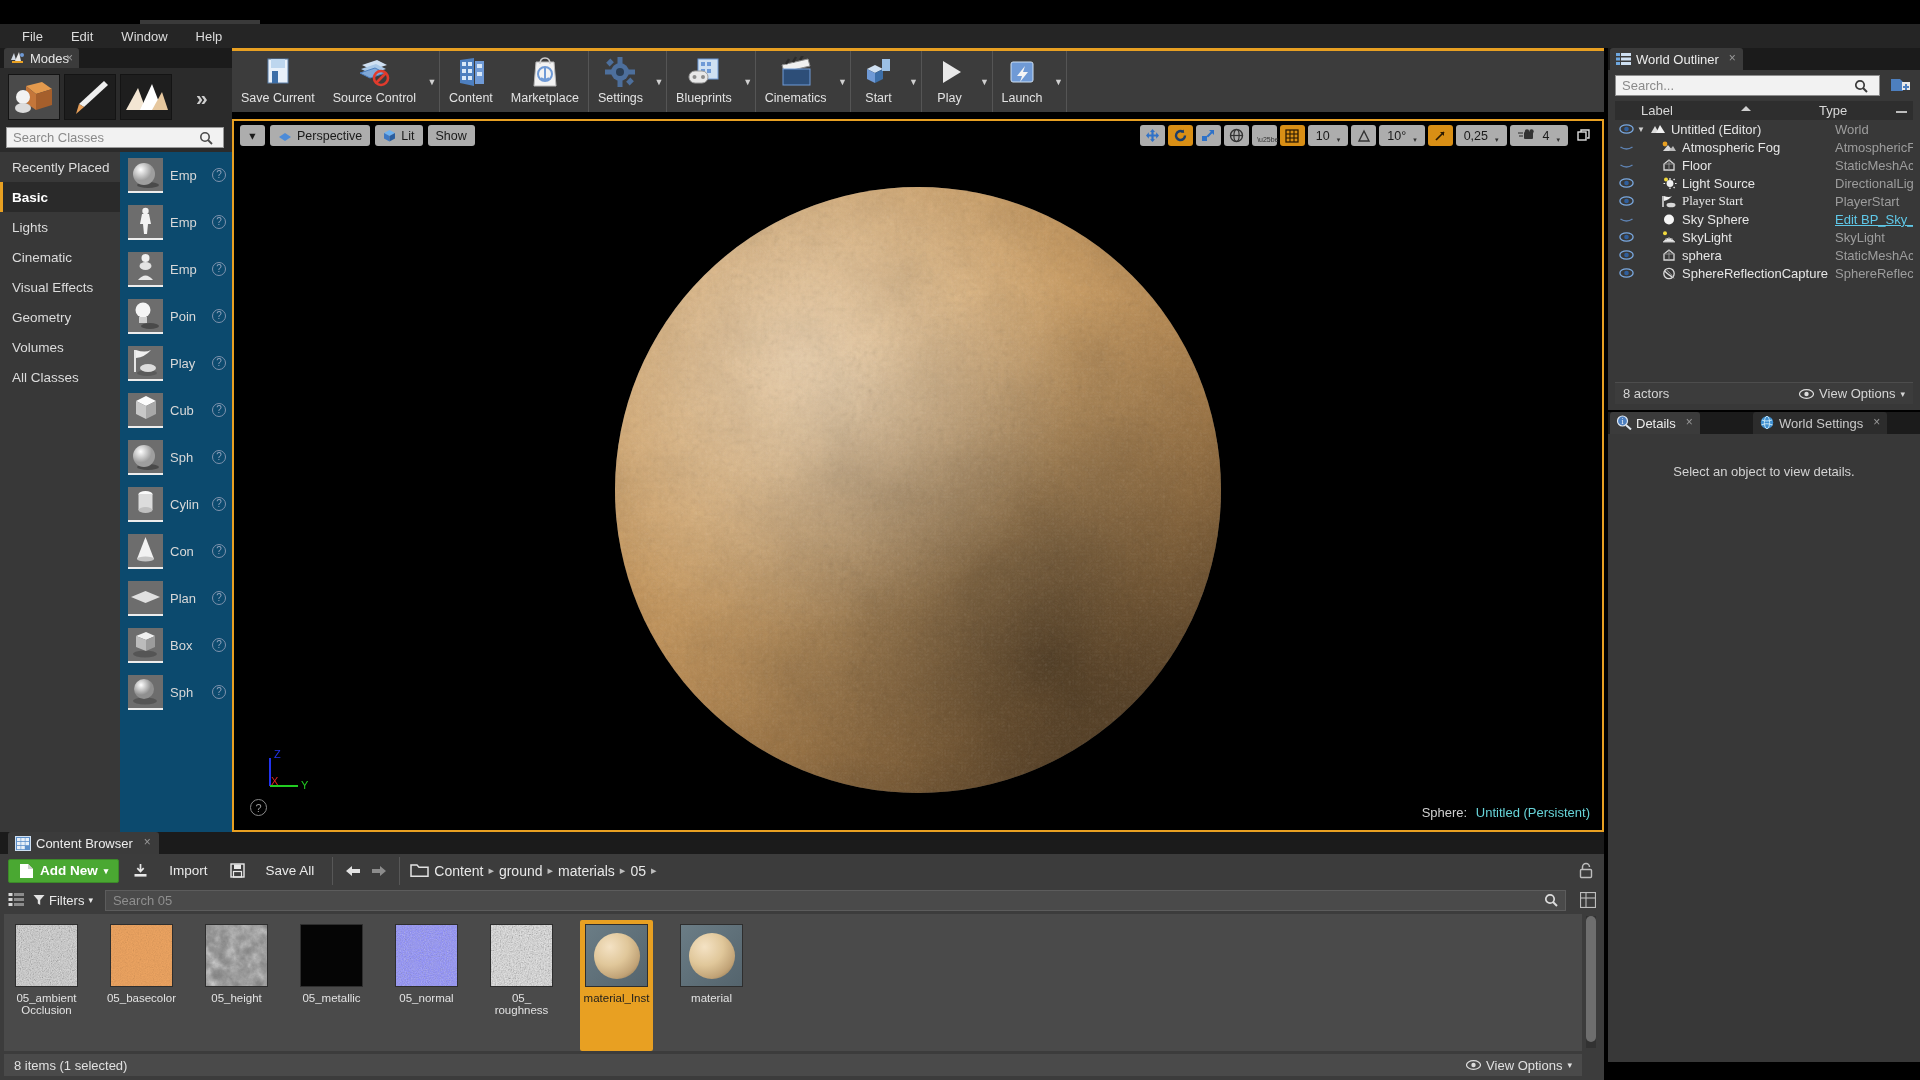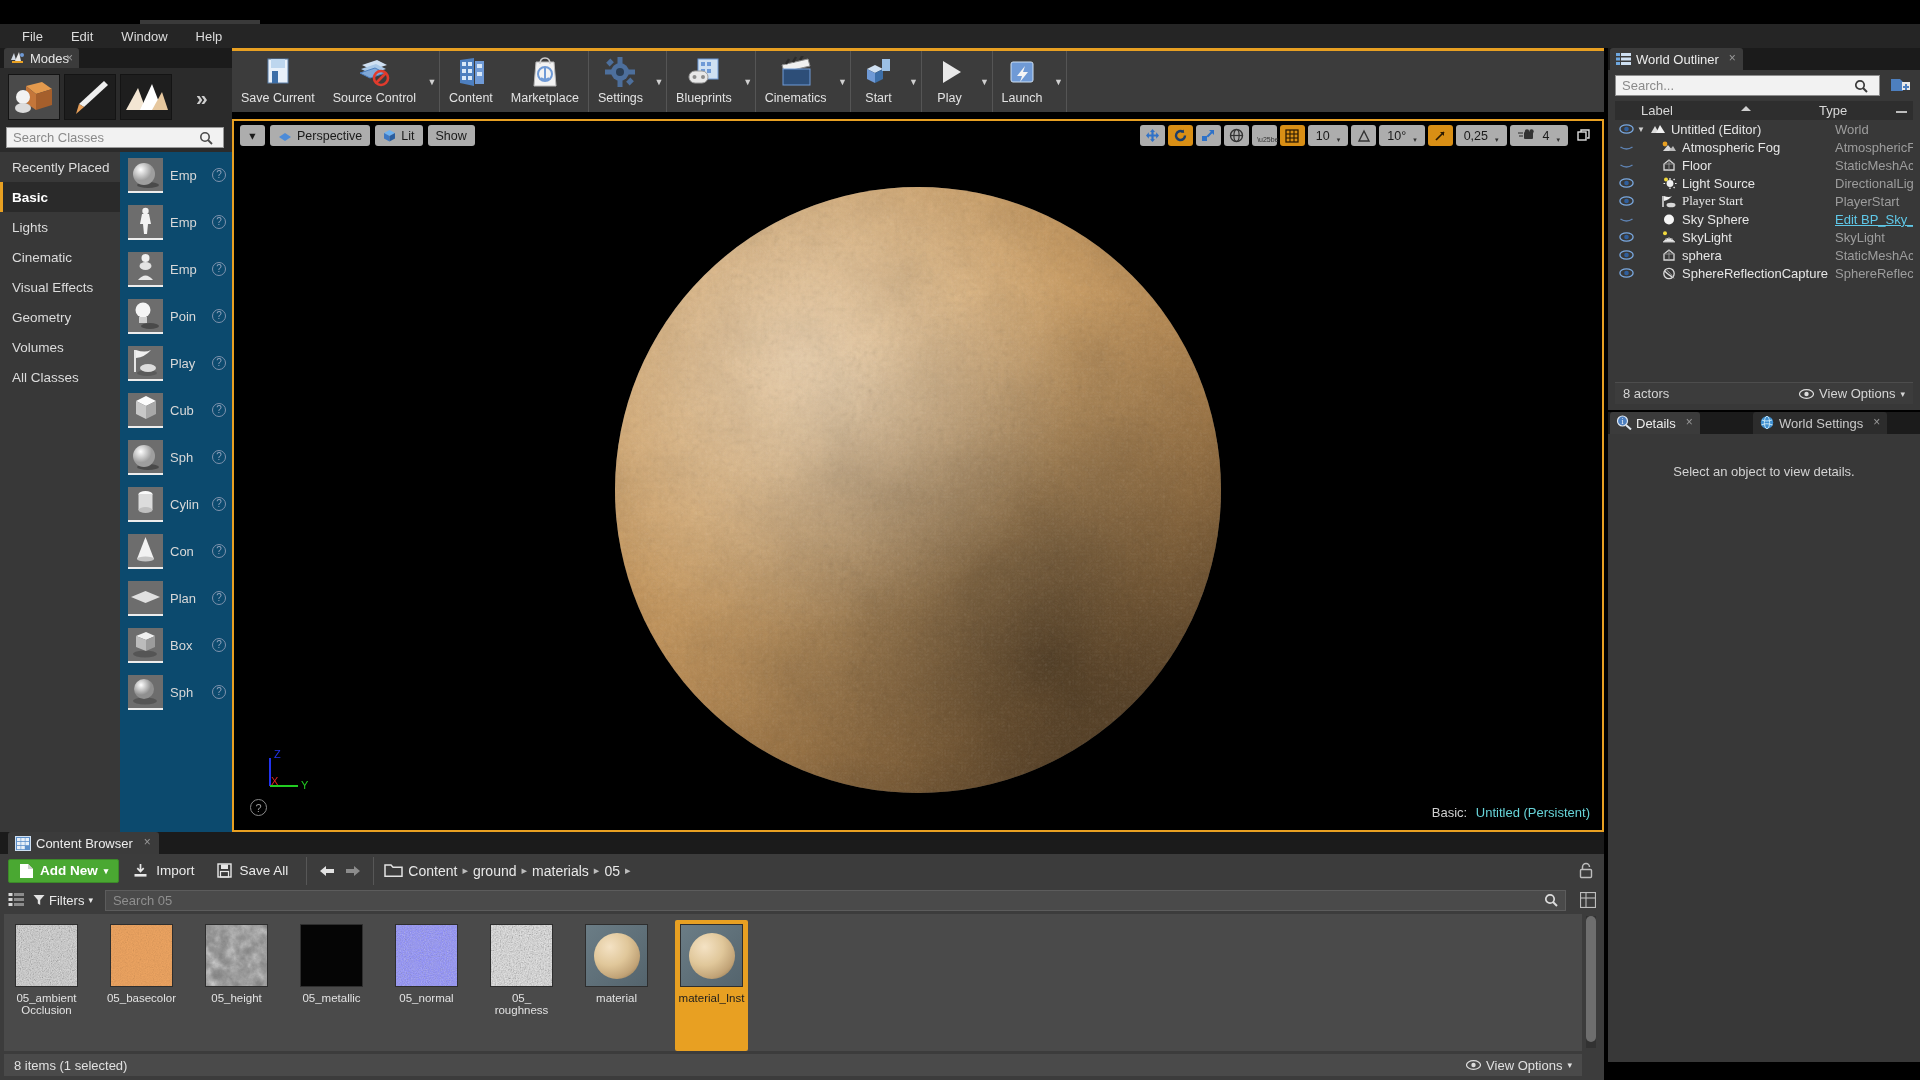--- a/index.html
+++ b/index.html
@@ -151,21 +151,21 @@
   .cb-tab { position:absolute; left:8px; top:0; height:22px; padding:0 26px 0 28px; background:#3b3b3b;
     display:flex; align-items:center; font-size:13px; color:#ededed;
     border-top-left-radius:3px; border-top-right-radius:3px; }
   .cb-tab .x { position:absolute; right:8px; top:3px; color:#9a9a9a; font-size:12px; }
 
   .cb-panel { position:absolute; left:0; top:854px; width:1604px; height:226px; background:#3c3c3c; }
   .cb-toolbar { position:absolute; left:0; top:0; width:100%; height:33px; background:#3c3c3c;
     display:flex; align-items:center; padding:0 8px; gap:6px; }
   .addnew { height:24px; background:#4aa832; border:1px solid #3c8a29; border-radius:2px; color:#fff;
     font-size:13.5px; font-weight:bold; display:flex; align-items:center; padding:0 10px; gap:6px; }
-  .cb-tb-btn { height:24px; display:flex; align-items:center; gap:8px; padding:0 8px;
+  .cb-tb-btn { height:24px; display:flex; align-items:center; gap:21px; padding:0 8px;
     font-size:13.5px; color:#eaeaea; }
   .cb-sep { width:1px; height:28px; background:#575757; margin:0 4px; }
   .navarrow { width:20px; height:24px; display:flex; align-items:center; justify-content:center; }
   .crumbs { display:flex; align-items:center; gap:5px; font-size:14px; color:#e8e8e8; }
   .crumbs .sep { color:#bdbdbd; font-size:11px; }
   .lockico { position:absolute; right:10px; top:8px; width:16px; height:17px; }
 
   .cb-filterrow { position:absolute; left:0; top:33px; width:100%; height:26px; background:#3c3c3c;
     display:flex; align-items:center; padding:0 8px; gap:8px; }
   .filters-btn { display:flex; align-items:center; gap:4px; font-size:13px; color:#eaeaea; }
@@ -704,21 +704,21 @@
       <svg class="axis-gizmo" viewBox="0 0 56 50">
         <line x1="12" y1="42" x2="12" y2="14" stroke="#2233ee" stroke-width="2"></line>
         <text x="16" y="14" fill="#2233ee" font-size="11" font-family="Liberation Sans, sans-serif">Z</text>
         <line x1="12" y1="42" x2="40" y2="42" stroke="#22cc22" stroke-width="2"></line>
         <text x="43" y="45" fill="#22cc22" font-size="11" font-family="Liberation Sans, sans-serif">Y</text>
         <text x="13" y="41" fill="#dd2222" font-size="11" font-family="Liberation Sans, sans-serif">X</text>
       </svg>
       <div class="vp-help">?</div>
 
       <div class="level-ind">
-        <span>Basic:</span>
+        <span>Sphere:</span>
         <b>Untitled (Persistent)</b>
       </div>
     </div>
   </div>
 
   <div class="wo-tabrow">
     <div class="wo-tab">
       <span style="position:absolute;left:6px;top:4px">
         <svg width="15" height="14" viewBox="0 0 15 14">
           <rect x="0" y="1" width="4" height="3" fill="#6fa8e0"></rect>
@@ -1158,38 +1158,38 @@
                     <feTurbulence type="fractalNoise" baseFrequency="0.75" numOctaves="3" seed="41"></feTurbulence>
                     <feColorMatrix type="saturate" values="0"></feColorMatrix>
                   </filter>
                 </defs>
                 <rect width="63" height="63" filter="url(#n41)"></rect>
               </svg></div>
             <div class="asset-bar" style="background: rgb(224, 56, 45);"></div>
           </div>
           <div class="asset-name">05_ roughness</div>
         </div>
+        <div class="asset sel">
+          <div class="asset-thumb">
+            <div style="width:100%;height:100%;background:linear-gradient(135deg,#6b7d86,#54646d);position:relative;overflow:hidden">
+              <div style="position:absolute;left:50%;top:50%;transform:translate(-50%,-50%);width:46px;height:46px;border-radius:50%;background:radial-gradient(circle at 34% 30%,#f4e2c4 0%,#e0c79a 42%,#c0a276 72%,#6d5a3c 100%)"></div>
+            </div>
+            <div class="asset-bar" style="background: rgb(63, 143, 47);"></div>
+          </div>
+          <div class="asset-name">material_Inst</div>
+        </div>
         <div class="asset">
           <div class="asset-thumb">
             <div style="width:100%;height:100%;background:linear-gradient(135deg,#6b7d86,#54646d);position:relative;overflow:hidden">
               <div style="position:absolute;left:50%;top:50%;transform:translate(-50%,-50%);width:46px;height:46px;border-radius:50%;background:radial-gradient(circle at 34% 30%,#f4e2c4 0%,#e0c79a 42%,#c0a276 72%,#6d5a3c 100%)"></div>
             </div>
             <div class="asset-bar" style="background: rgb(53, 193, 58);"></div>
           </div>
           <div class="asset-name">material</div>
         </div>
-        <div class="asset sel">
-          <div class="asset-thumb">
-            <div style="width:100%;height:100%;background:linear-gradient(135deg,#6b7d86,#54646d);position:relative;overflow:hidden">
-              <div style="position:absolute;left:50%;top:50%;transform:translate(-50%,-50%);width:46px;height:46px;border-radius:50%;background:radial-gradient(circle at 34% 30%,#f4e2c4 0%,#e0c79a 42%,#c0a276 72%,#6d5a3c 100%)"></div>
-            </div>
-            <div class="asset-bar" style="background: rgb(63, 143, 47);"></div>
-          </div>
-          <div class="asset-name">material_Inst</div>
-        </div>
       </div>
     <div class="cb-scroll">
         <i></i>
       </div>
 
     <div class="cb-foot">
       <span>8 items (1 selected)</span>
       <span class="vo">
         <svg class="eyeglyph" viewBox="0 0 15 10">
           <ellipse cx="7.5" cy="5" rx="7" ry="4.3" fill="none" stroke="#dcdcdc" stroke-width="1.2"></ellipse>

